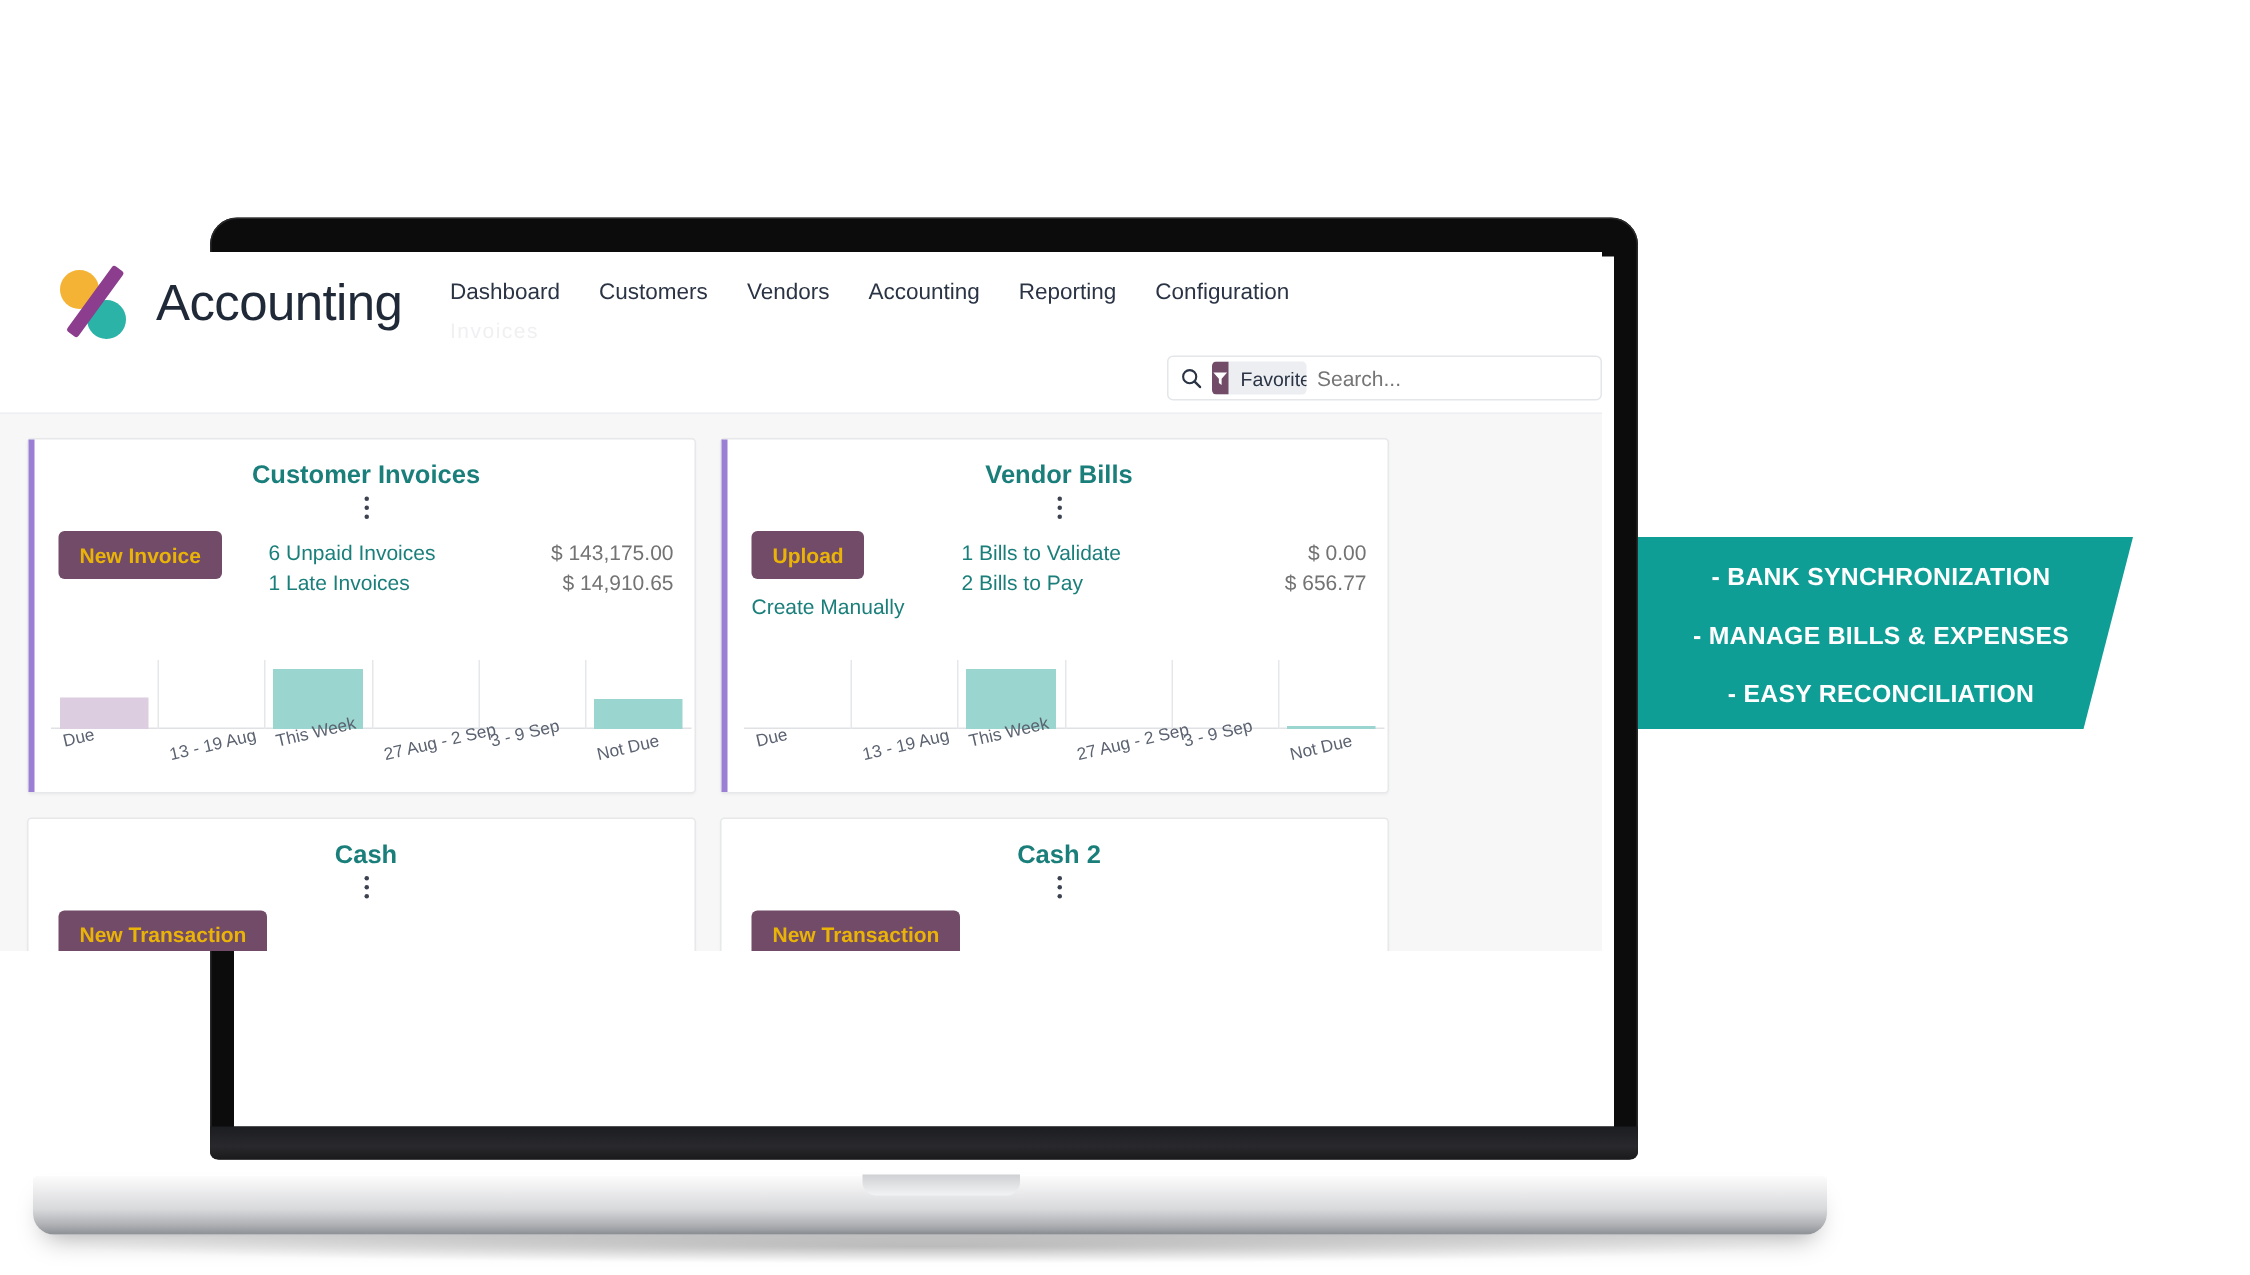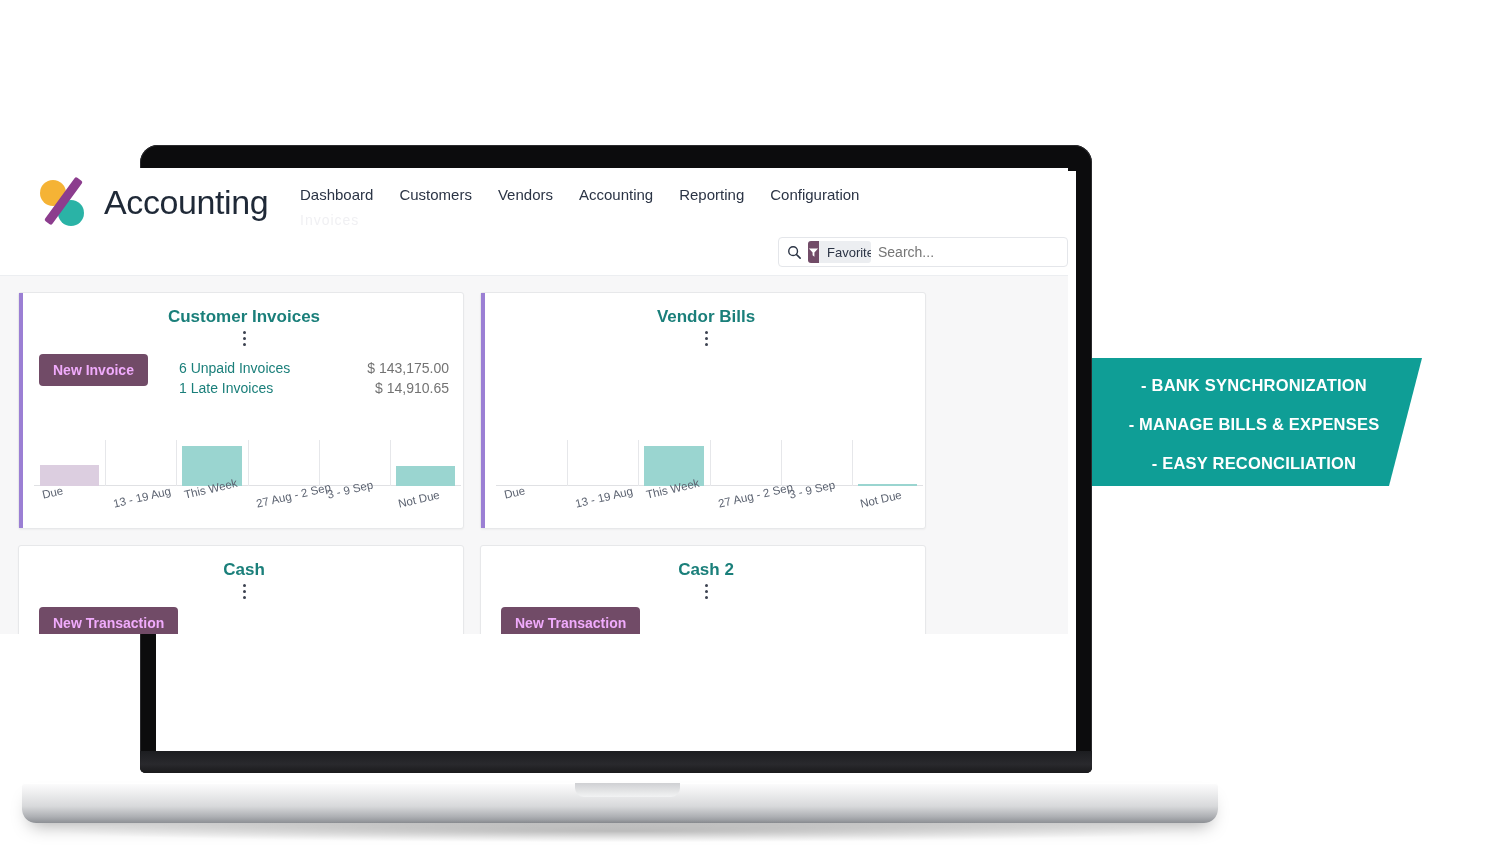--- a/index.html
+++ b/index.html
@@ -133,21 +133,21 @@
   .card-title { font-size: 17px; font-weight:bold; color:#1a7f7a; }
   .kebab {
     width:14px; display:flex; flex-direction:column; align-items:center; gap:3px;
     padding-top:4px; cursor:pointer;
   }
   .kebab i { width:3px; height:3px; background:#3c4250; border-radius:50%; display:block; }
 
   .card-body { display:flex; padding: 8px 14px 0 20px; }
   .btn-col { width: 140px; }
   .btn {
-    display:inline-block; background:#714B67; color:#f0abfc; border:none;
+    display:inline-block; background:#714B67; color:#eab308; border:none;
     border-radius:4px; padding: 8px 14px; font-size: 14px; font-weight: bold;
     cursor:pointer; font-family:"Liberation Sans", sans-serif;
   }
   .link-create {
     display:block; margin-top: 10px; font-size: 14px; color:#1a7f7a;
     text-decoration:none; font-weight: normal; cursor:pointer;
   }
   .stats { flex:1; padding-top: 4px; }
   .stat-row { display:flex; justify-content:space-between; line-height: 20px; }
   .stat-label { font-size: 14px; color:#1a7f7a; cursor:pointer; }
@@ -304,20 +304,36 @@
 
         <div class="card card-top accent">
           <div class="card-head">
             <span class="card-title">Vendor Bills</span>
             <span class="kebab">
                   <i></i>
                   <i></i>
                   <i></i>
                 </span>
           </div>
+          <div class="card-body">
+            <div class="btn-col">
+              <button class="btn">Upload</button>
+              <a class="link-create" href="#">Create Manually</a>
+            </div>
+            <div class="stats">
+              <div class="stat-row">
+                <span class="stat-label">1 Bills to Validate</span>
+                <span class="stat-val">$ 0.00</span>
+              </div>
+              <div class="stat-row">
+                <span class="stat-label">2 Bills to Pay</span>
+                <span class="stat-val">$ 656.77</span>
+              </div>
+            </div>
+          </div>
           <div class="barchart">
             <div class="axis"></div>
             <div class="bars">
                   <div class="gridline" style="left: 16.6667%;"></div>
                   <div class="gridline" style="left: 33.3333%;"></div>
                   <div class="bar" style="left: 34.6667%; width: 14%; height: 39.8667px; background: rgb(154, 213, 208);"></div>
                   <div class="gridline" style="left: 50%;"></div>
                   <div class="gridline" style="left: 66.6667%;"></div>
                   <div class="gridline" style="left: 83.3333%;"></div>
                   <div class="bar" style="left: 84.6667%; width: 14%; height: 2px; background: rgb(154, 213, 208);"></div>

